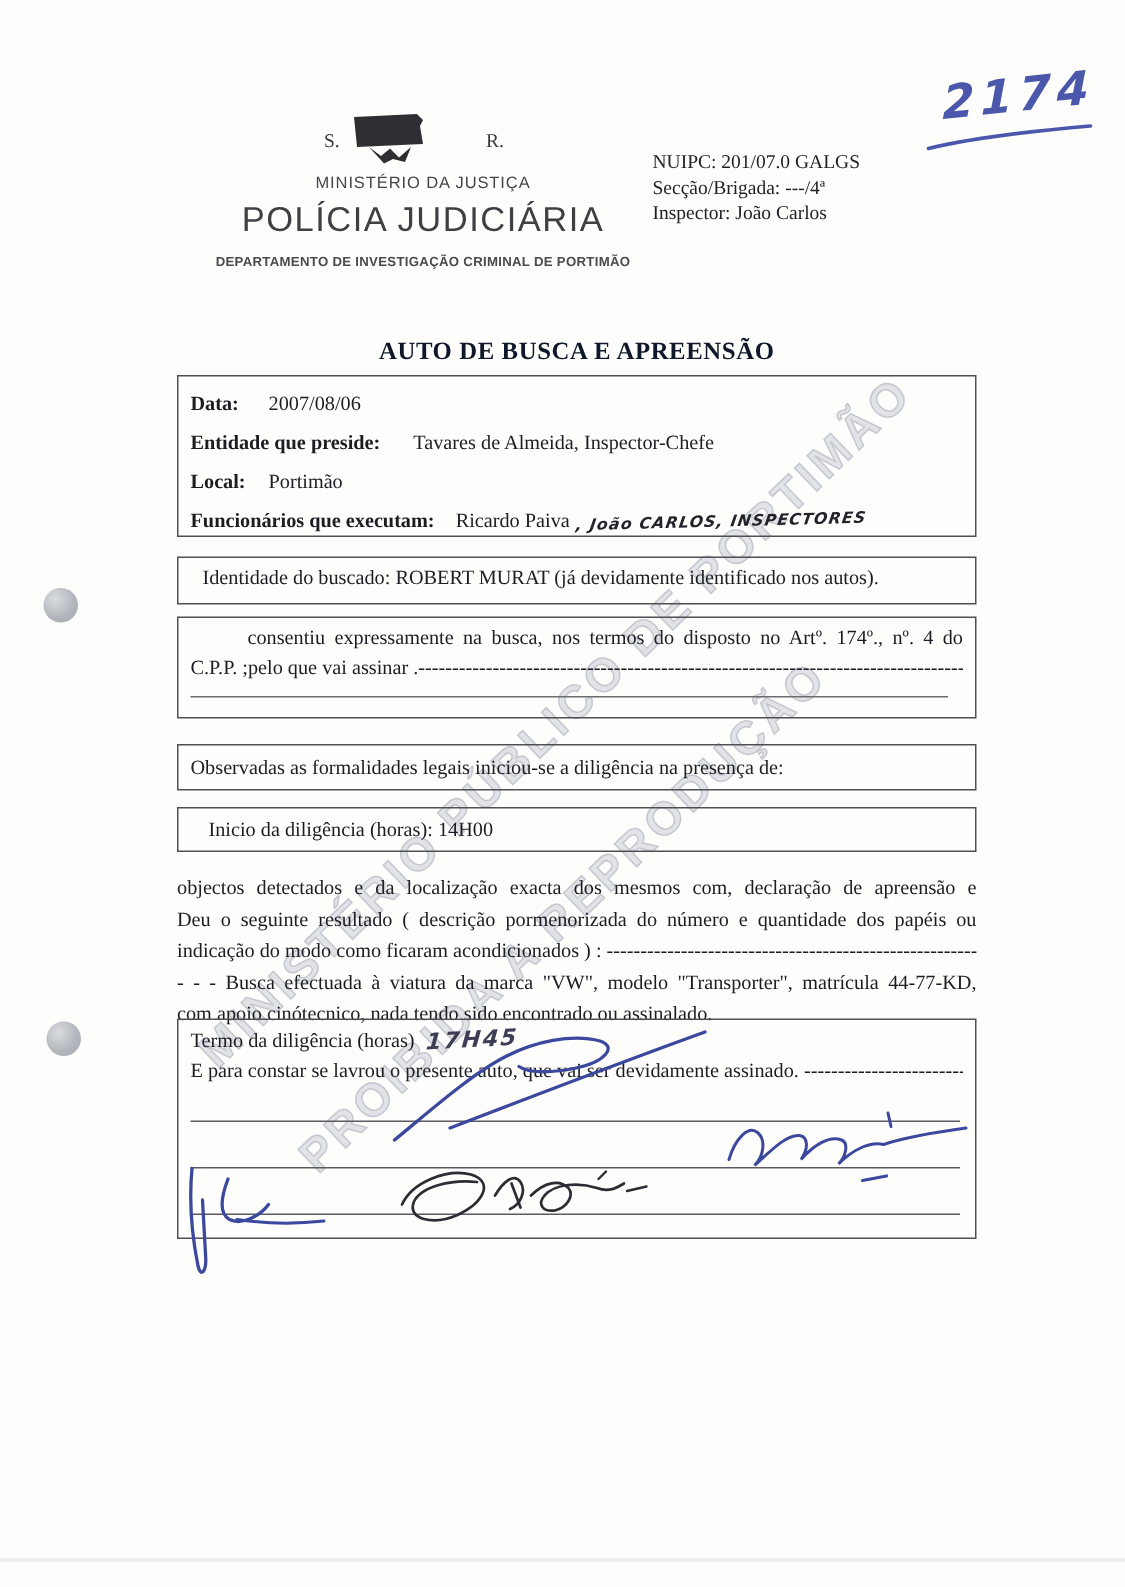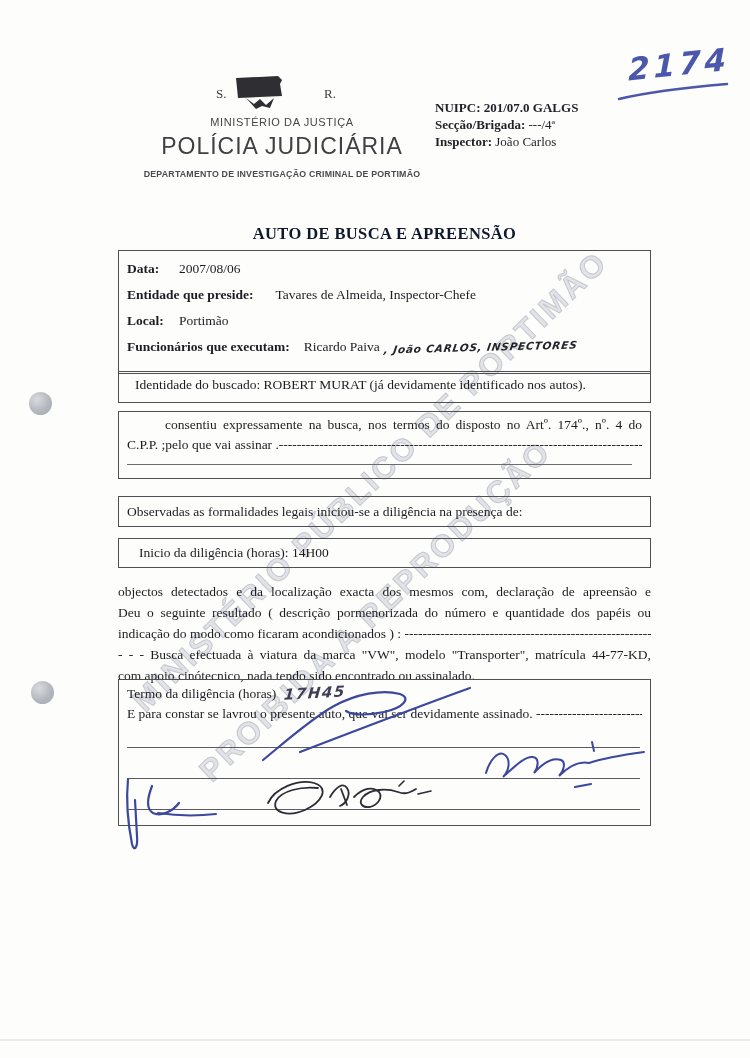--- a/index.html
+++ b/index.html
@@ -18,38 +18,38 @@
   .wm1{left:138px;top:688px;font-size:31px;letter-spacing:3px;transform:rotate(-44deg);}
   .wm2{left:205px;top:758px;font-size:31px;letter-spacing:3px;transform:rotate(-44deg);}
   
   .hdr-center{position:absolute;left:112px;top:72px;width:340px;text-align:center;z-index:2;
     font-family:"Liberation Sans", sans-serif;color:#3a3a3e;}
   .crest-row{height:40px;position:relative;}
   .ministry{font-size:11px;letter-spacing:0.6px;margin-top:4px;color:#45454a;}
   .org{font-size:23px;letter-spacing:1px;color:#3f3f44;margin-top:5px;}
   .dept{font-size:8.8px;letter-spacing:0.2px;color:#4a4a4f;margin-top:9px;font-weight:bold;}
   .case-block{position:absolute;left:435px;top:99px;z-index:2;font-size:13px;line-height:17px;color:#1f1f26;}
-  .case-block b{font-weight:bold;}
+  .case-block b{font-weight:normal;}
   
   .hw{font-family:"DejaVu Sans", sans-serif;font-style:italic;}
   .hw-number{
     position:absolute;left:628px;top:46px;z-index:3;font-size:31px;color:#4a57ab;
     letter-spacing:4px;transform:rotate(-6deg) skewX(-6deg);font-weight:bold;
   }
   .hw-inline{display:inline-block;font-size:10.5px;color:#23232b;letter-spacing:0.8px;
     transform:rotate(-1.5deg) skewX(-10deg);margin-left:4px;font-weight:bold;}
   .hw-time{display:inline-block;font-size:15px;color:#3d3d55;letter-spacing:1.5px;
     transform:rotate(-3deg) skewX(-8deg);margin-left:8px;font-weight:bold;}
   
   .doc-title{position:absolute;left:118px;top:224px;width:533px;text-align:center;z-index:2;
     font-weight:bold;font-size:16.5px;letter-spacing:0.4px;color:#0f172a;}
   
   .bx{position:absolute;left:118px;width:533px;border:1px solid #4f4f54;z-index:2;
     box-sizing:border-box;background:transparent;font-size:13.5px;}
-  .info-box{top:250px;height:124px;padding:5px 8px 0 8px;}
+  .info-box{top:250px;height:108px;padding:5px 8px 0 8px;}
   .info-row{height:26px;line-height:26px;white-space:nowrap;overflow:hidden;}
   .lbl{font-weight:bold;}
   .lbl-w{display:inline-block;width:52px;font-weight:bold;}
   .gap-m{display:inline-block;width:22px;}
   .gap-s{display:inline-block;width:14px;}
   .identity-box{top:371px;height:32px;line-height:26px;padding:0 16px;white-space:nowrap;overflow:hidden;}
   .consent-box{top:411px;height:68px;padding:3px 8px 0 8px;}
   .consent-l1{line-height:20px;padding-left:38px;text-align:justify;text-align-last:justify;}
   .consent-l2{line-height:20px;white-space:nowrap;overflow:hidden;}
   .sig-rule{border-top:1px solid #6b6b70;margin-top:9px;width:98%;}

